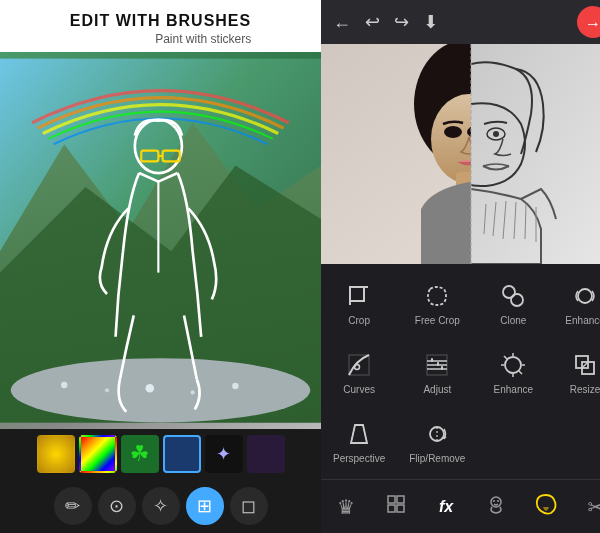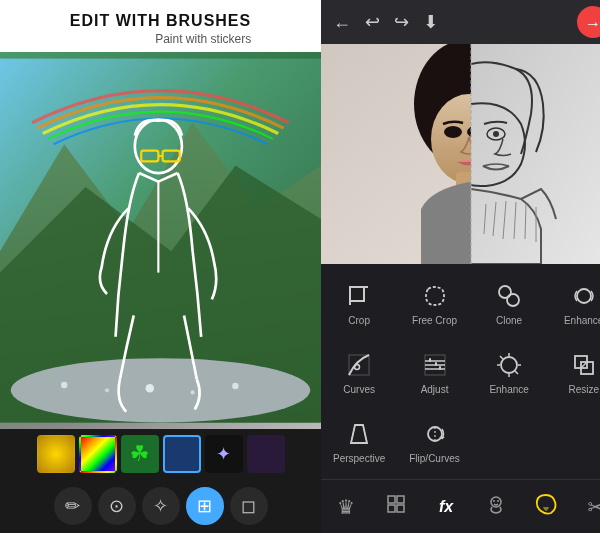--- a/index.html
+++ b/index.html
@@ -526,21 +526,21 @@
     </div>
     <div class="tool-item">
       <div class="tool-icon">
         <svg width="26" height="26" viewBox="0 0 26 26" fill="none">
           <circle cx="13" cy="13" r="7" fill="none" stroke="#ccc" stroke-width="1.8"></circle>
           <path d="M 20,8 Q 23,13 20,18" fill="none" stroke="#ccc" stroke-width="1.5"></path>
           <polygon points="20,18 17,16 23,16" fill="#ccc"></polygon>
           <line x1="13" y1="6" x2="13" y2="20" stroke="#ccc" stroke-width="1.2" stroke-dasharray="2,2"></line>
         </svg>
       </div>
-      <span class="tool-label">Flip/Curves</span>
+      <span class="tool-label">Flip/Remove</span>
     </div>
   </div>
 
   <div class="bottom-nav">
     <div class="nav-item">
       <span class="nav-icon">♛</span>
 
     </div>
     <div class="nav-item">
       <span class="nav-icon">

